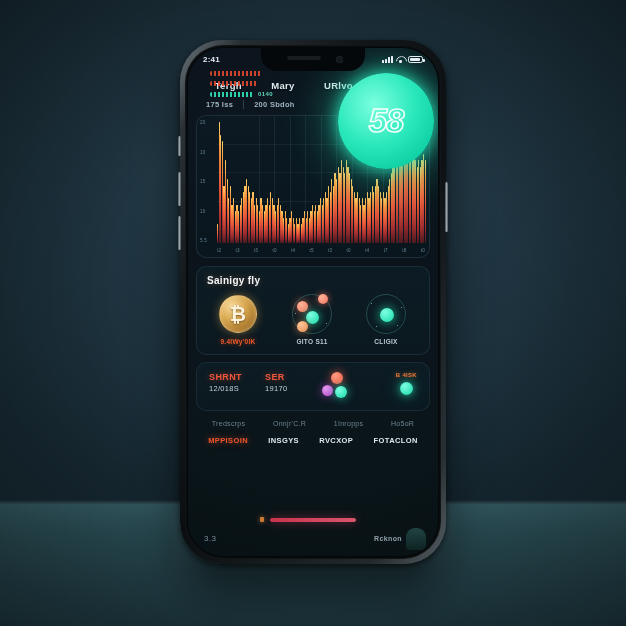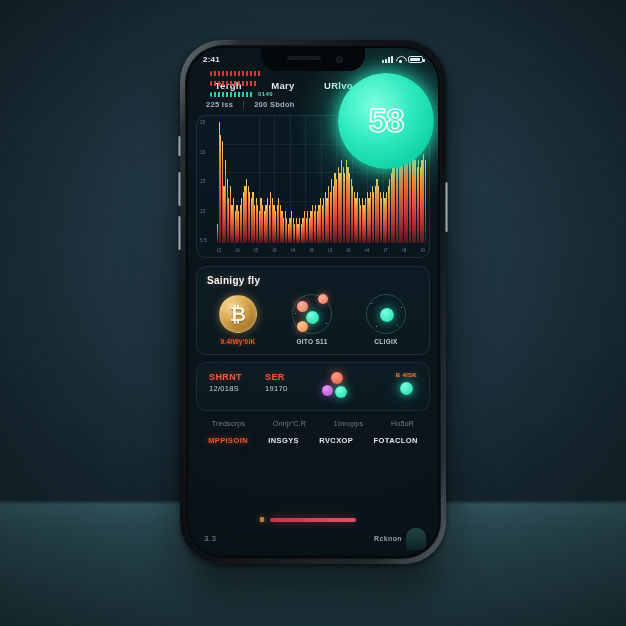--- a/index.html
+++ b/index.html
@@ -186,21 +186,21 @@
 
   
   .score-bubble {
     position:absolute; right:-4px; top:-42px; z-index:18;
     width:96px; height:96px; border-radius:50%;
     background:radial-gradient(circle at 38% 33%,#7cffe0 0%,#2ae8bb 46%,#12d3a7 74%,#0cbf96 100%);
     box-shadow:
       0 0 16px rgba(42,232,187,0.85),
       0 0 40px rgba(42,232,187,0.5),
       0 0 72px rgba(42,232,187,0.28);
-    display:flex; align-items:center; justify-content:center;
+    display:flex; align-items:center; justify-content:center;font-style:italic;
   }
   .score-bubble span {
     font-size:33px; font-weight:bold; color:transparent;
     -webkit-text-stroke:1.6px rgba(255,255,255,0.93);
     letter-spacing:-1px;
   }
 
   
   .card {
     margin:8px 8px 0; border-radius:10px;
@@ -347,21 +347,21 @@
       </div>
 
       <div class="navtabs">
         <span>Tergh</span>
         <span>Mary</span>
         <span>URlvo</span>
         <span>URlvo</span>
       </div>
 
       <div class="submetrics">
-        <span>225 Iss</span>
+        <span>175 Iss</span>
         <div class="divider"></div>
         <span>200 Sbdoh</span>
       </div>
 
       <div class="chart-card">
         <div class="chart-bg">
           <div class="grid-v" id="gridV">
               <i style="left: 26.6667%;"></i>
               <i style="left: 33.3333%;"></i>
               <i style="left: 40%;"></i>

